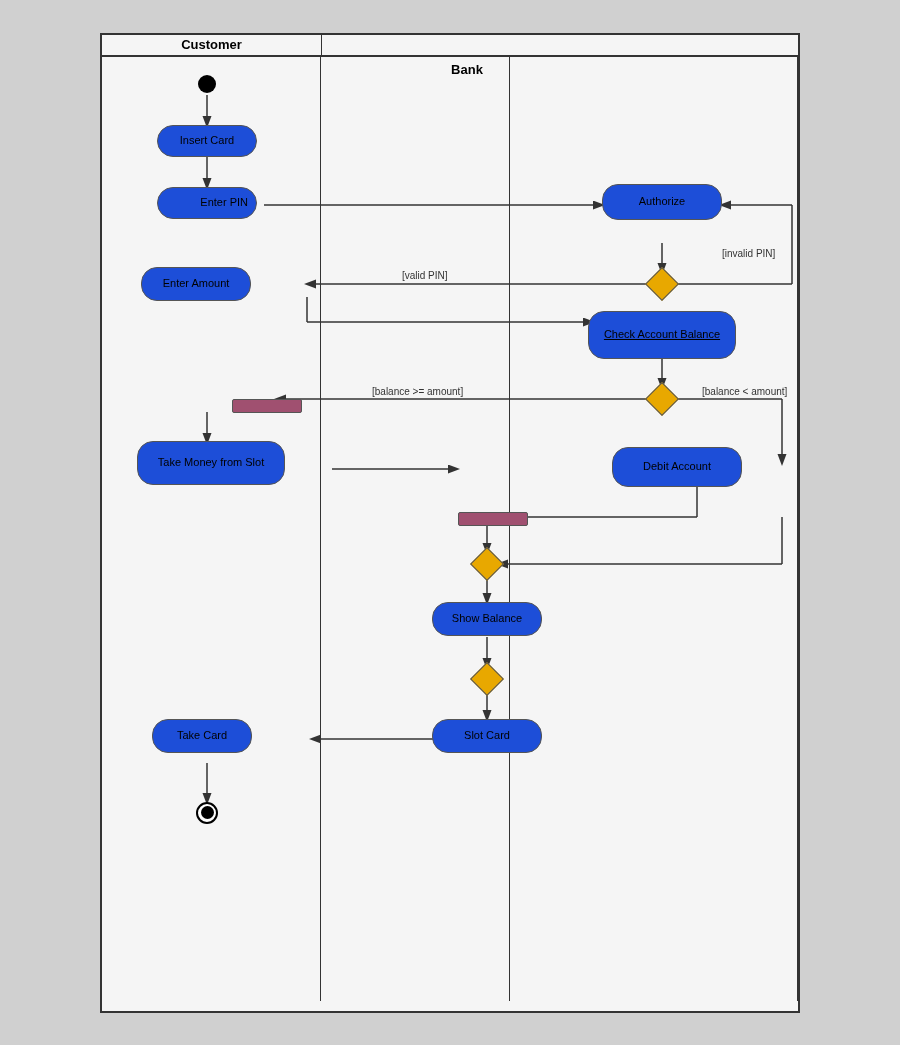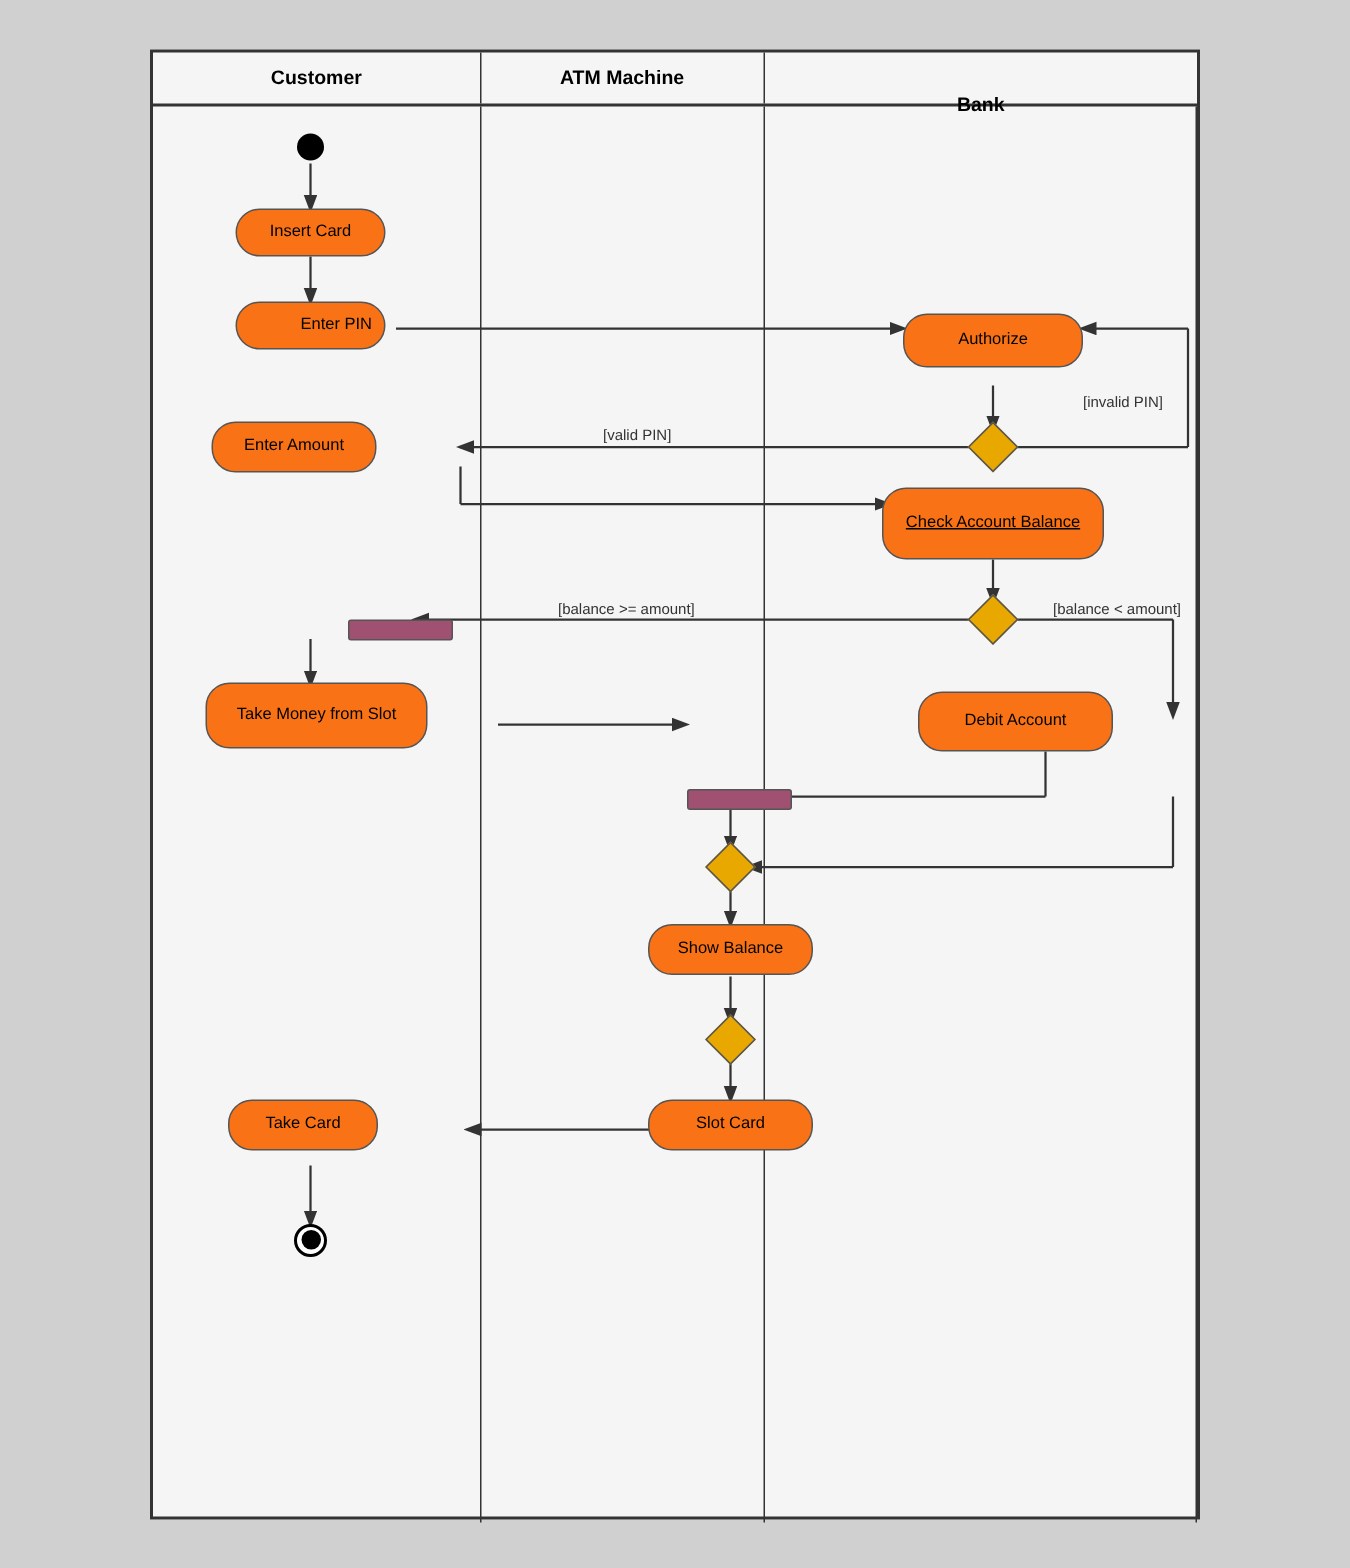--- a/index.html
+++ b/index.html
@@ -16,21 +16,21 @@
       background: #f5f5f5;
       border: 2px solid #333;
       width: 700px;
       height: 980px;
       position: relative;
     }
     
     .swimlane-header {
       display: flex;
       border-bottom: 2px solid #333;
-      height: 36px;
+      height: 22px;
     }
     .swimlane-col-header {
       display: flex;
       align-items: center;
       justify-content: center;
       font-weight: bold;
       font-size: 13px;
       border-right: 1px solid #333;
     }
     .swimlane-col-header:last-child { border-right: none; }
@@ -66,21 +66,21 @@
     .node {
       position: absolute;
       display: flex;
       align-items: center;
       justify-content: center;
       text-align: center;
       font-size: 11px;
       font-weight: normal;
     }
     .action-node {
-      background: #f97316;
+      background: #1d4ed8;
       border: 1.5px solid #555;
       border-radius: 16px;
       padding: 4px 8px;
       line-height: 1.3;
     }
     .diamond-node {
       width: 24px;
       height: 24px;
       background: #e8a800;
       transform: rotate(45deg);
@@ -117,23 +117,20 @@
   </style>
 </head>
 <body>
 
 <div class="diagram-container">
 
   <div class="swimlane-header">
     <div class="swimlane-col-header col-customer">
       <span>Customer</span>
     </div>
-    <div class="swimlane-col-header col-atm">
-      <span>ATM Machine</span>
-    </div>
     <div class="swimlane-col-header col-bank">
       <span>Bank</span>
     </div>
   </div>
 
   <div class="swimlane-body">
     <div class="lane lane-customer"></div>
     <div class="lane lane-atm"></div>
     <div class="lane lane-bank"></div>
 
@@ -204,21 +201,21 @@
     </div>
 
     <div class="node action-node" style="left:55px; top:130px; width:100px; height:32px;justify-content:flex-end;">
       <span>Enter PIN</span>
     </div>
 
     <div class="node action-node" style="left:39px; top:210px; width:110px; height:34px;text-align:center;">
       <span>Enter Amount</span>
     </div>
 
-    <div class="node action-node" style="left:500px; top:138px; width:120px; height:36px;">
+    <div class="node action-node" style="left:500px; top:127px; width:120px; height:36px;">
       <span>Authorize</span>
     </div>
 
     <div class="node diamond-node" style="left:548px; top:215px;"></div>
 
     <div class="node action-node" style="left:486px; top:254px; width:148px; height:48px;text-decoration:underline;">
       <span>Check Account Balance</span>
     </div>
 
     <div class="node diamond-node" style="left:548px; top:330px;"></div>

